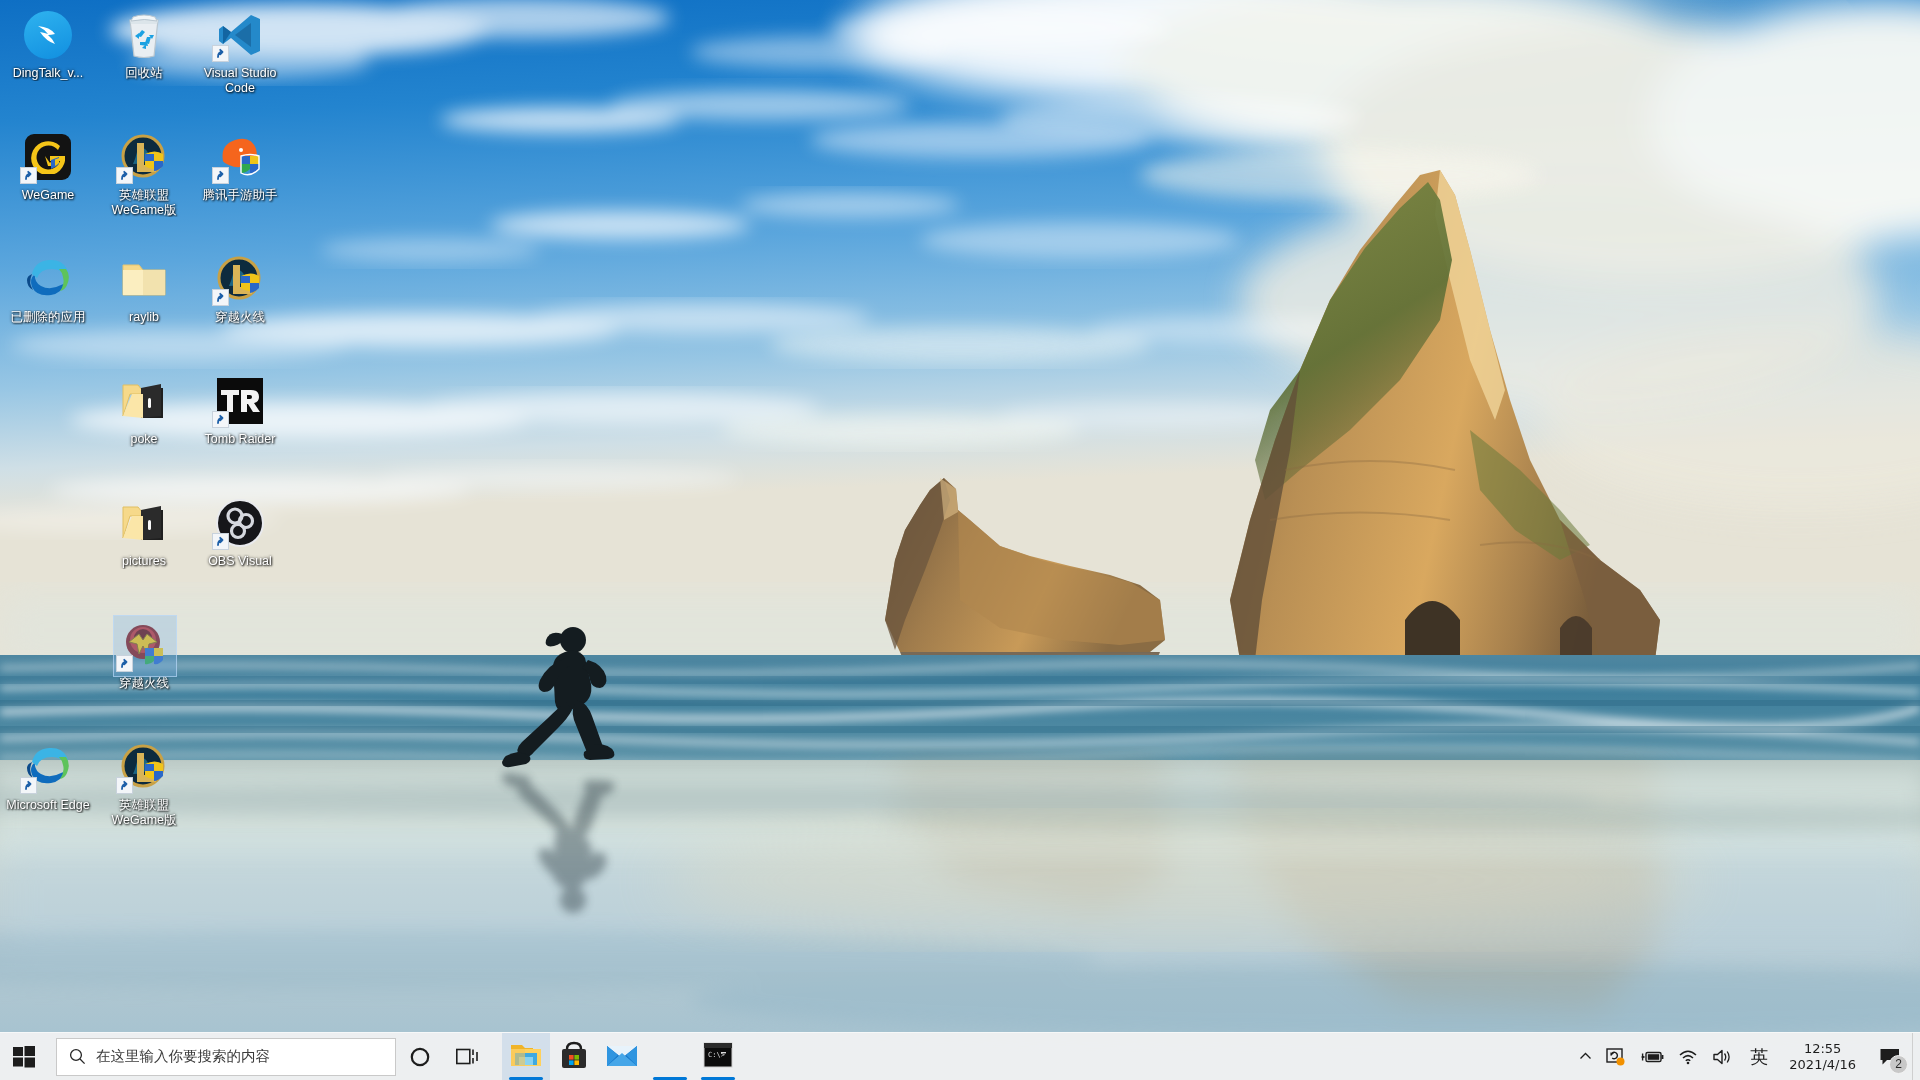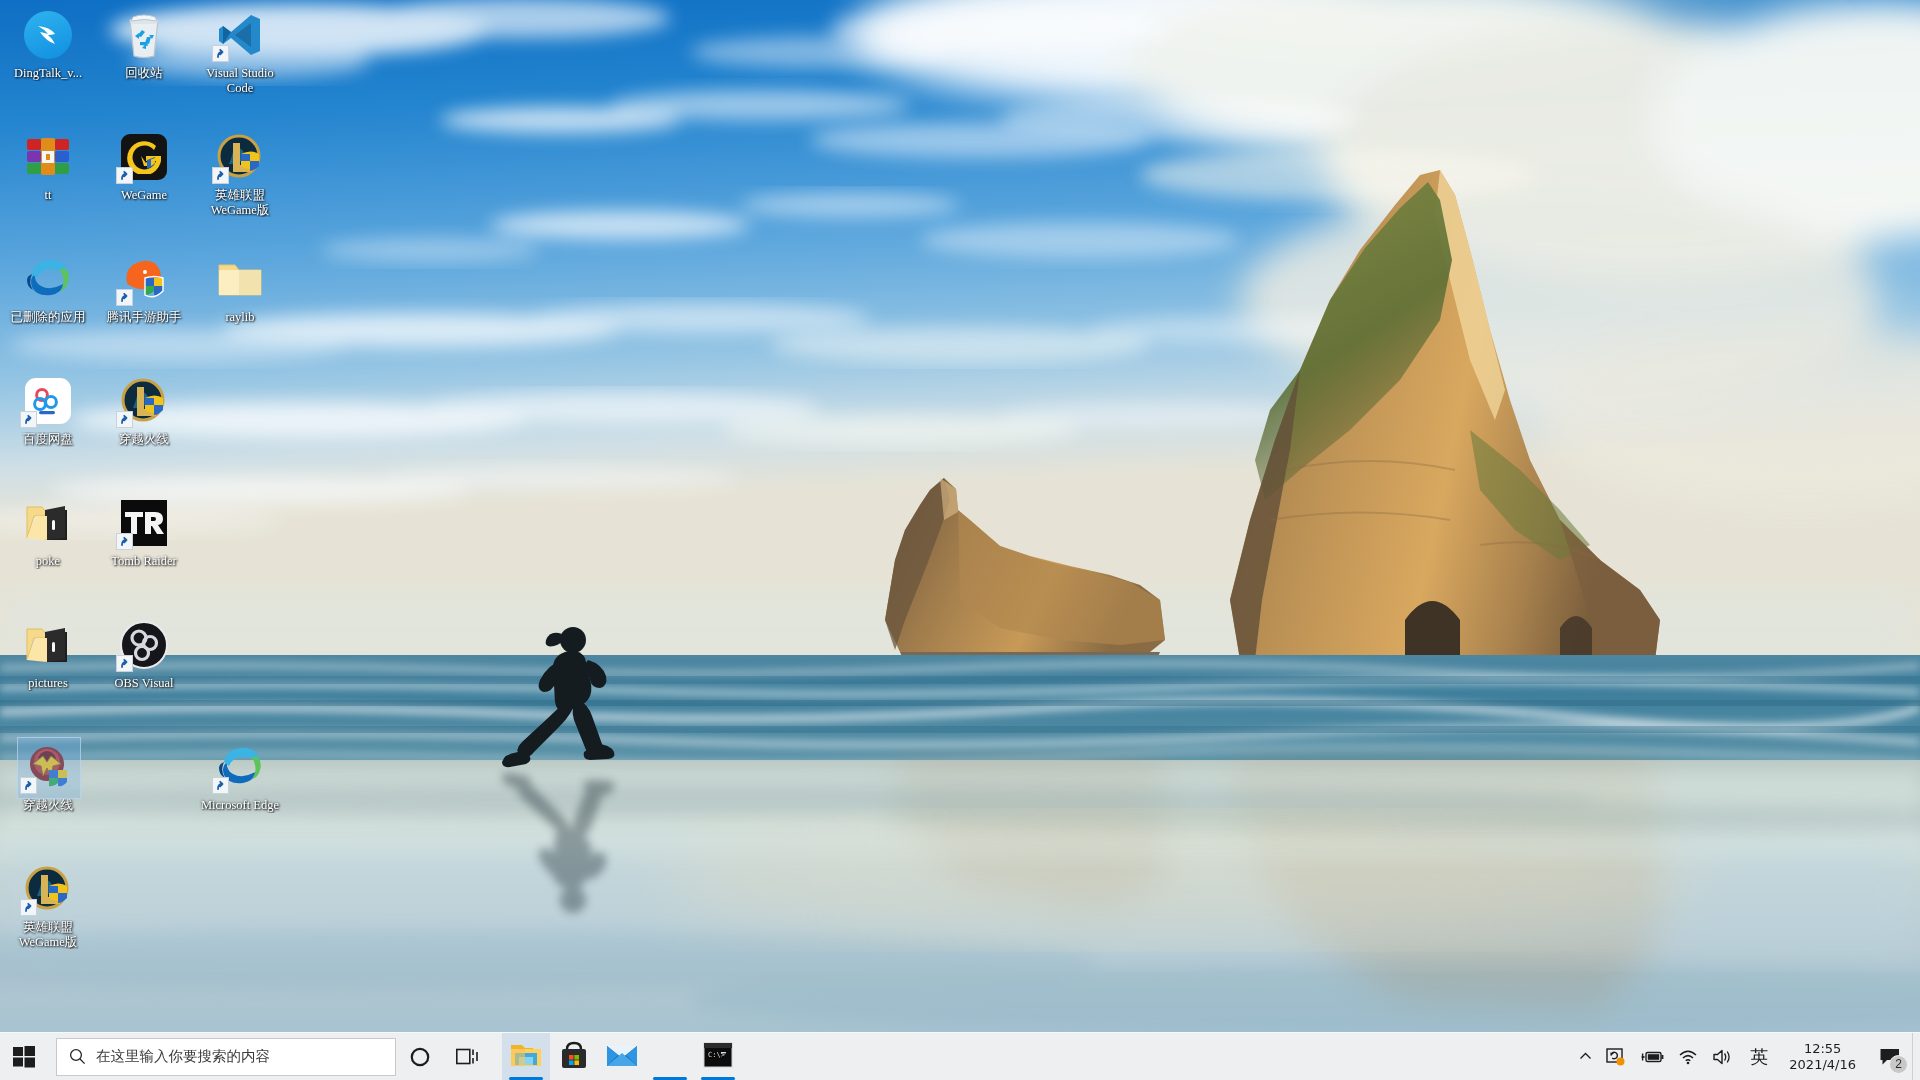--- a/index.html
+++ b/index.html
@@ -35,21 +35,21 @@
   .desk-icon .glyph {
     width:50px; height:50px; position:relative; flex:0 0 auto;
     display:flex; align-items:center; justify-content:center;
   }
   .desk-icon .label {
     margin-top:6px; width:94px;
     font-size:12.5px; line-height:14.5px;
     color:#fff; text-align:center;
     text-shadow:0 0 3px rgba(0,0,0,.85), 1px 1px 2px rgba(0,0,0,.9);
     word-wrap:break-word; overflow-wrap:anywhere;
-    max-height:30px; overflow:hidden;font-family:Liberation Serif, serif;
+    max-height:30px; overflow:hidden;
   }
   .desk-icon.selected .glyph::before{
     content:""; position:absolute; left:-6px; top:-5px; width:62px; height:60px;
     background:rgba(120,175,230,.30);
     border:1px solid rgba(190,220,250,.65);
   }
   
   .shortcut {
     position:absolute; left:-3px; bottom:-2px;
     width:17px; height:17px; background:#f3f6f9;
@@ -381,36 +381,20 @@
         <span class="shortcut">
           <svg viewBox="0 0 12 12">
             <path d="M3 9 Q3 4 7.5 4 M7.5 4 L5.2 1.8 M7.5 4 L5.2 6.3" fill="none" stroke="#1c5fa8" stroke-width="1.8" stroke-linecap="round"></path>
           </svg>
         </span>
       </div>
       <div class="label">Visual Studio Code</div>
     </div>
     <div class="desk-icon">
       <div class="glyph">
-        <svg width="46" height="44" viewBox="0 0 46 44">
-          <rect x="2" y="4" width="14" height="11" rx="2" fill="#cf2424"></rect>
-          <rect x="30" y="4" width="14" height="11" rx="2" fill="#cf2424"></rect>
-          <rect x="2" y="16" width="14" height="11" rx="2" fill="#7b35b0"></rect>
-          <rect x="30" y="16" width="14" height="11" rx="2" fill="#2a5fd0"></rect>
-          <rect x="2" y="28" width="14" height="11" rx="2" fill="#2f9e44"></rect>
-          <rect x="30" y="28" width="14" height="11" rx="2" fill="#2f9e44"></rect>
-          <rect x="16" y="3" width="14" height="37" rx="2" fill="#e08c1a"></rect>
-          <rect x="17" y="16" width="12" height="12" fill="#f4f6f8"></rect>
-          <rect x="21" y="19" width="4" height="6" fill="#e08c1a"></rect>
-        </svg>
-      </div>
-      <div class="label">tt</div>
-    </div>
-    <div class="desk-icon">
-      <div class="glyph">
         <span class="ic-sq" style="background:#131313;border-radius:9px">
           <svg width="34" height="34" viewBox="0 0 34 34">
             <path d="M27 10 a12 12 0 1 0 2 11 h-10 v-5 h15 a17 17 0 1 1 -5 -10 Z" fill="#f5c518"></path>
             <path d="M14 16 l5 7 l5 -7 l-3 10 h-4 Z" fill="#f5c518"></path>
             <path d="M20 20 l8 -3 l0 7 q-4 4 -8 5 Z" fill="#2a68c8"></path>
             <path d="M24 19.5 l4 -1.5 v5 q-2 2 -4 3 Z" fill="#f0c419"></path>
           </svg>
         </span>
         <span class="shortcut">
           <svg viewBox="0 0 12 12">
@@ -437,76 +421,58 @@
           <svg viewBox="0 0 12 12">
             <path d="M3 9 Q3 4 7.5 4 M7.5 4 L5.2 1.8 M7.5 4 L5.2 6.3" fill="none" stroke="#1c5fa8" stroke-width="1.8" stroke-linecap="round"></path>
           </svg>
         </span>
       </div>
       <div class="label">英雄联盟WeGame版</div>
     </div>
     <div class="desk-icon">
       <div class="glyph">
         <svg width="46" height="46" viewBox="0 0 46 46">
-          <path d="M40 27 q-3 10 -14 12 q-14 2 -19 -8 q-3 -8 3 -13 q-1 8 6 12 q9 5 20 -1 q3 -1 4 -2 Z" fill="#0f6cbd"></path>
-          <path d="M7 18 q3 -13 17 -14 q13 -1 18 9 q2 5 -1 8 q-4 -8 -14 -8 q-12 0 -15 9 Z" fill="#3bb4e5"></path>
-          <path d="M41 13 q5 7 1 16 q-2 5 -7 6 q5 -7 3 -14 q-1 -5 -4 -8 Z" fill="#5ec35b"></path>
-          <path d="M7 18 q-4 9 1 16 q-6 -3 -6 -10 q0 -4 5 -6 Z" fill="#0b4a8a"></path>
-        </svg>
-      </div>
-      <div class="label">已删除的应用</div>
-    </div>
-    <div class="desk-icon">
-      <div class="glyph">
-        <svg width="46" height="46" viewBox="0 0 46 46">
           <path d="M6 27 q-3 -16 12 -21 q16 -5 21 9 q3 10 -6 15 q-11 6 -21 1 q-5 -2 -6 -4 Z" fill="#f5651d"></path>
           <circle cx="24" cy="16" r="2" fill="#fff"></circle>
           <g transform="translate(24,22)">
             <path d="M0 0 h9 v8 h-9 Z" fill="#2a68c8"></path>
             <path d="M9 0 h9 v8 h-9 Z" fill="#f0c419"></path>
             <path d="M0 8 h9 v5 q-4 4 -9 4 Z" fill="#2fa84f"></path>
             <path d="M9 8 h9 v5 q-4 5 -9 4 Z" fill="#2a68c8"></path>
             <path d="M0 0 q9 -3 18 0 v13 q-9 9 -18 4 Z" fill="none" stroke="#fff" stroke-width="1.4"></path>
           </g>
         </svg>
         <span class="shortcut">
           <svg viewBox="0 0 12 12">
             <path d="M3 9 Q3 4 7.5 4 M7.5 4 L5.2 1.8 M7.5 4 L5.2 6.3" fill="none" stroke="#1c5fa8" stroke-width="1.8" stroke-linecap="round"></path>
           </svg>
         </span>
       </div>
       <div class="label">腾讯手游助手</div>
     </div>
     <div class="desk-icon">
       <div class="glyph">
+        <svg width="46" height="46" viewBox="0 0 46 46">
+          <path d="M40 27 q-3 10 -14 12 q-14 2 -19 -8 q-3 -8 3 -13 q-1 8 6 12 q9 5 20 -1 q3 -1 4 -2 Z" fill="#0f6cbd"></path>
+          <path d="M7 18 q3 -13 17 -14 q13 -1 18 9 q2 5 -1 8 q-4 -8 -14 -8 q-12 0 -15 9 Z" fill="#3bb4e5"></path>
+          <path d="M41 13 q5 7 1 16 q-2 5 -7 6 q5 -7 3 -14 q-1 -5 -4 -8 Z" fill="#5ec35b"></path>
+          <path d="M7 18 q-4 9 1 16 q-6 -3 -6 -10 q0 -4 5 -6 Z" fill="#0b4a8a"></path>
+        </svg>
+      </div>
+      <div class="label">已删除的应用</div>
+    </div>
+    <div class="desk-icon">
+      <div class="glyph">
         <svg width="46" height="40" viewBox="0 0 46 40">
           <path d="M2 6 h16 l4 5 h22 v25 H2 Z" fill="#f6d98a" stroke="#e4c470" stroke-width="1"></path>
           <path d="M2 11 h42 v25 H2 Z" fill="#fbeec0"></path>
           <path d="M22 11 h22 v25 H22 Z" fill="#f2e2ae"></path>
         </svg>
       </div>
       <div class="label">raylib</div>
-    </div>
-    <div class="desk-icon">
-      <div class="glyph">
-        <span class="ic-sq" style="background:#fff;border-radius:11px">
-          <svg width="34" height="30" viewBox="0 0 34 30">
-            <circle cx="11" cy="9" r="5.4" fill="none" stroke="#e8485f" stroke-width="3"></circle>
-            <circle cx="9" cy="18" r="5.4" fill="none" stroke="#1f9ae8" stroke-width="3"></circle>
-            <circle cx="20" cy="16" r="5.4" fill="none" stroke="#1f9ae8" stroke-width="3"></circle>
-            <rect x="8" y="25" width="16" height="3.2" rx="1.6" fill="#2a68c8"></rect>
-          </svg>
-        </span>
-        <span class="shortcut">
-          <svg viewBox="0 0 12 12">
-            <path d="M3 9 Q3 4 7.5 4 M7.5 4 L5.2 1.8 M7.5 4 L5.2 6.3" fill="none" stroke="#1c5fa8" stroke-width="1.8" stroke-linecap="round"></path>
-          </svg>
-        </span>
-      </div>
-      <div class="label">百度网盘</div>
     </div>
     <div class="desk-icon">
       <div class="glyph">
         <svg width="46" height="46" viewBox="0 0 46 46">
           <circle cx="22" cy="22" r="20" fill="#0d2b3e" stroke="#c8a145" stroke-width="3"></circle>
           <path d="M12 30 q6 -14 4 -20 q10 4 14 14 q-8 6 -18 6 Z" fill="#1d6b8c" opacity="0.9"></path>
           <path d="M16 9 h7 v22 h12 v7 H16 Z" fill="#d9b457"></path>
           <g transform="translate(24,22)">
             <path d="M0 -2 q10 -5 18 0 v10 q-9 9 -18 2 Z" fill="#f0c419"></path>
             <path d="M9 -4 v18" stroke="#fff" stroke-width="0"></path>

